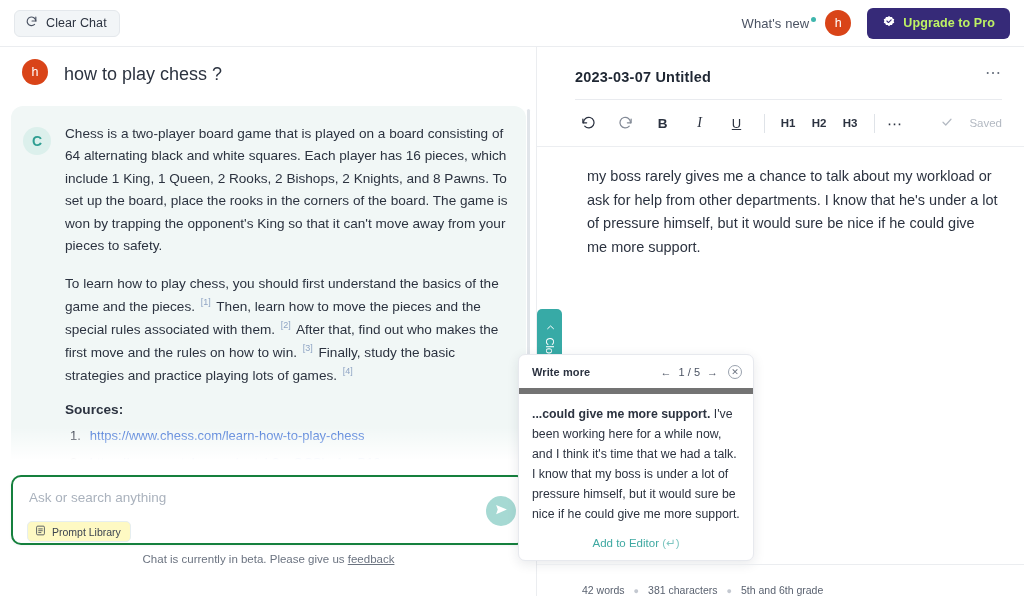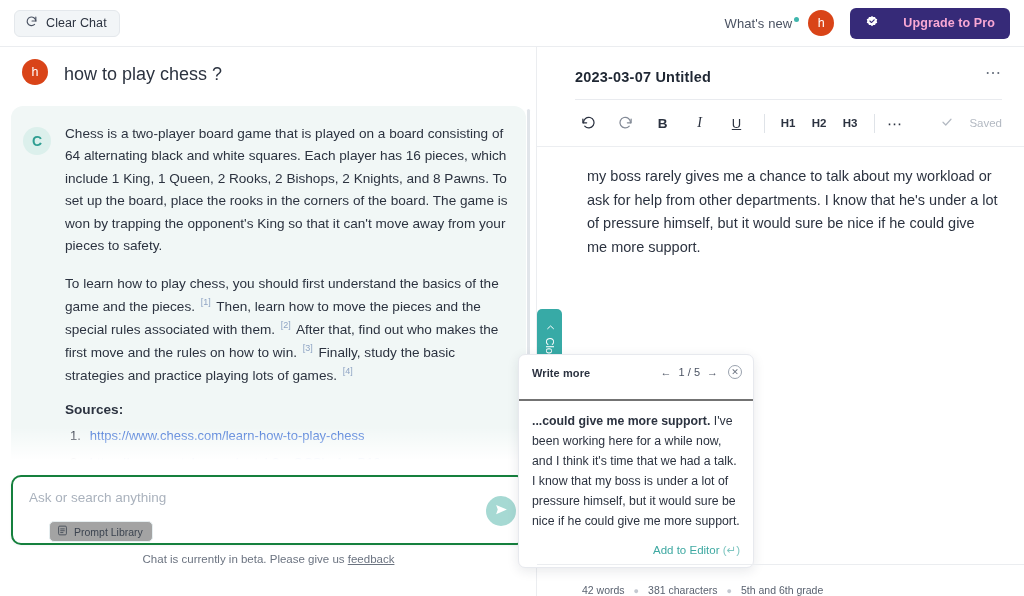--- a/index.html
+++ b/index.html
@@ -40,24 +40,24 @@
     position:absolute; right:-7px; top:1px;
     width:5px; height:5px; border-radius:50%; background:#3fb6ad;
   }
   .avatar {
     width:26px; height:26px; border-radius:50%;
     background:#d94418; color:#fff;
     display:flex; align-items:center; justify-content:center;
     font-size:12.5px; cursor:pointer;
   }
   .upgrade-btn {
-    display:flex; align-items:center; gap:24px;
+    display:flex; align-items:center; gap:7px;
     height:31px; padding:0 15px;
     background:#362a78; border-radius:6px;
-    color:#f9a8d4; font-size:12.5px; font-weight:bold;
+    color:#bef264; font-size:12.5px; font-weight:bold;
     cursor:pointer; letter-spacing:.1px;
   }
 
   
   .chat-pane {
     position:absolute; left:0; top:47px; width:537px; height:549px;
     background:#fff;
     border-right:1px solid #ebedf0;
   }
   .chat-scroll {
@@ -130,22 +130,22 @@
   .composer-input {
     position:absolute; left:16px; top:13px; width:460px;
     border:none; outline:none; background:transparent;
     font-family:inherit; font-size:13.5px; color:#2c3340;
   }
   .composer-input::placeholder { color:#aab2bd; }
   .prompt-lib {
     position:absolute; left:14px; top:44px;
     display:flex; align-items:center; gap:6px;
     height:21px; padding:0 9px 0 7px;
-    border:1px solid #e6eef0; background:#a3a3a3; border-radius:5px;
-    font-size:10.5px; color:#3c4450; cursor:pointer;margin-left:22px;
+    border:1px solid #e6eef0; background:#fef9c3; border-radius:5px;
+    font-size:10.5px; color:#3c4450; cursor:pointer;
   }
   .send-btn {
     position:absolute; right:9px; top:19px;
     width:30px; height:30px; border-radius:50%;
     background:#a6d9d3;
     display:flex; align-items:center; justify-content:center;
     cursor:pointer;
   }
   .beta-note {
     position:absolute; left:0; top:506px; width:537px;
@@ -211,43 +211,43 @@
   }
 
   
   .popover {
     position:absolute; left:-19px; top:207px;
     width:236px;
     background:#fff; border:1px solid #e7e9ee; border-radius:7px;
     box-shadow:0 3px 12px rgba(25,35,60,.10);
   }
   .pop-head {
-    display:flex; align-items:flex-end;
-    padding:10px 11px 20px 13px;
-    border-bottom:2px solid #737373;
+    display:flex; align-items:center;
+    padding:10px 11px 9px 13px;
+    border-bottom:6px solid #737373;
   }
   .pop-title { font-size:11px; font-weight:bold; color:#2b3240; letter-spacing:.1px; }
   .pop-nav {
     margin-left:auto; display:flex; align-items:center; gap:7px;
     font-size:11px; color:#4a5262;
   }
   .pop-arrow { cursor:pointer; color:#4a5262; }
   .pop-close {
     width:14px; height:14px; border-radius:50%;
     border:1px solid #9aa2ae; color:#6b7380;
     display:flex; align-items:center; justify-content:center;
     font-size:9px; cursor:pointer; margin-left:3px;
   }
   .pop-body {
     padding:11px 13px 8px 13px;
     font-size:12.3px; line-height:1.62; color:#2c3340;
   }
   .pop-body b { font-weight:bold; }
   .pop-foot {
-    display:flex; justify-content:flex-end;
+    display:flex; justify-content:center;
     padding:4px 13px 10px 13px;
   }
   .add-editor {
     font-size:11.5px; color:#3fa9a2; cursor:pointer;
   }
   .add-editor .kbd { color:#7fc6c1; }
 
   
   .editor-footer {
     position:absolute; left:537px; bottom:0; width:487px; height:32px;

